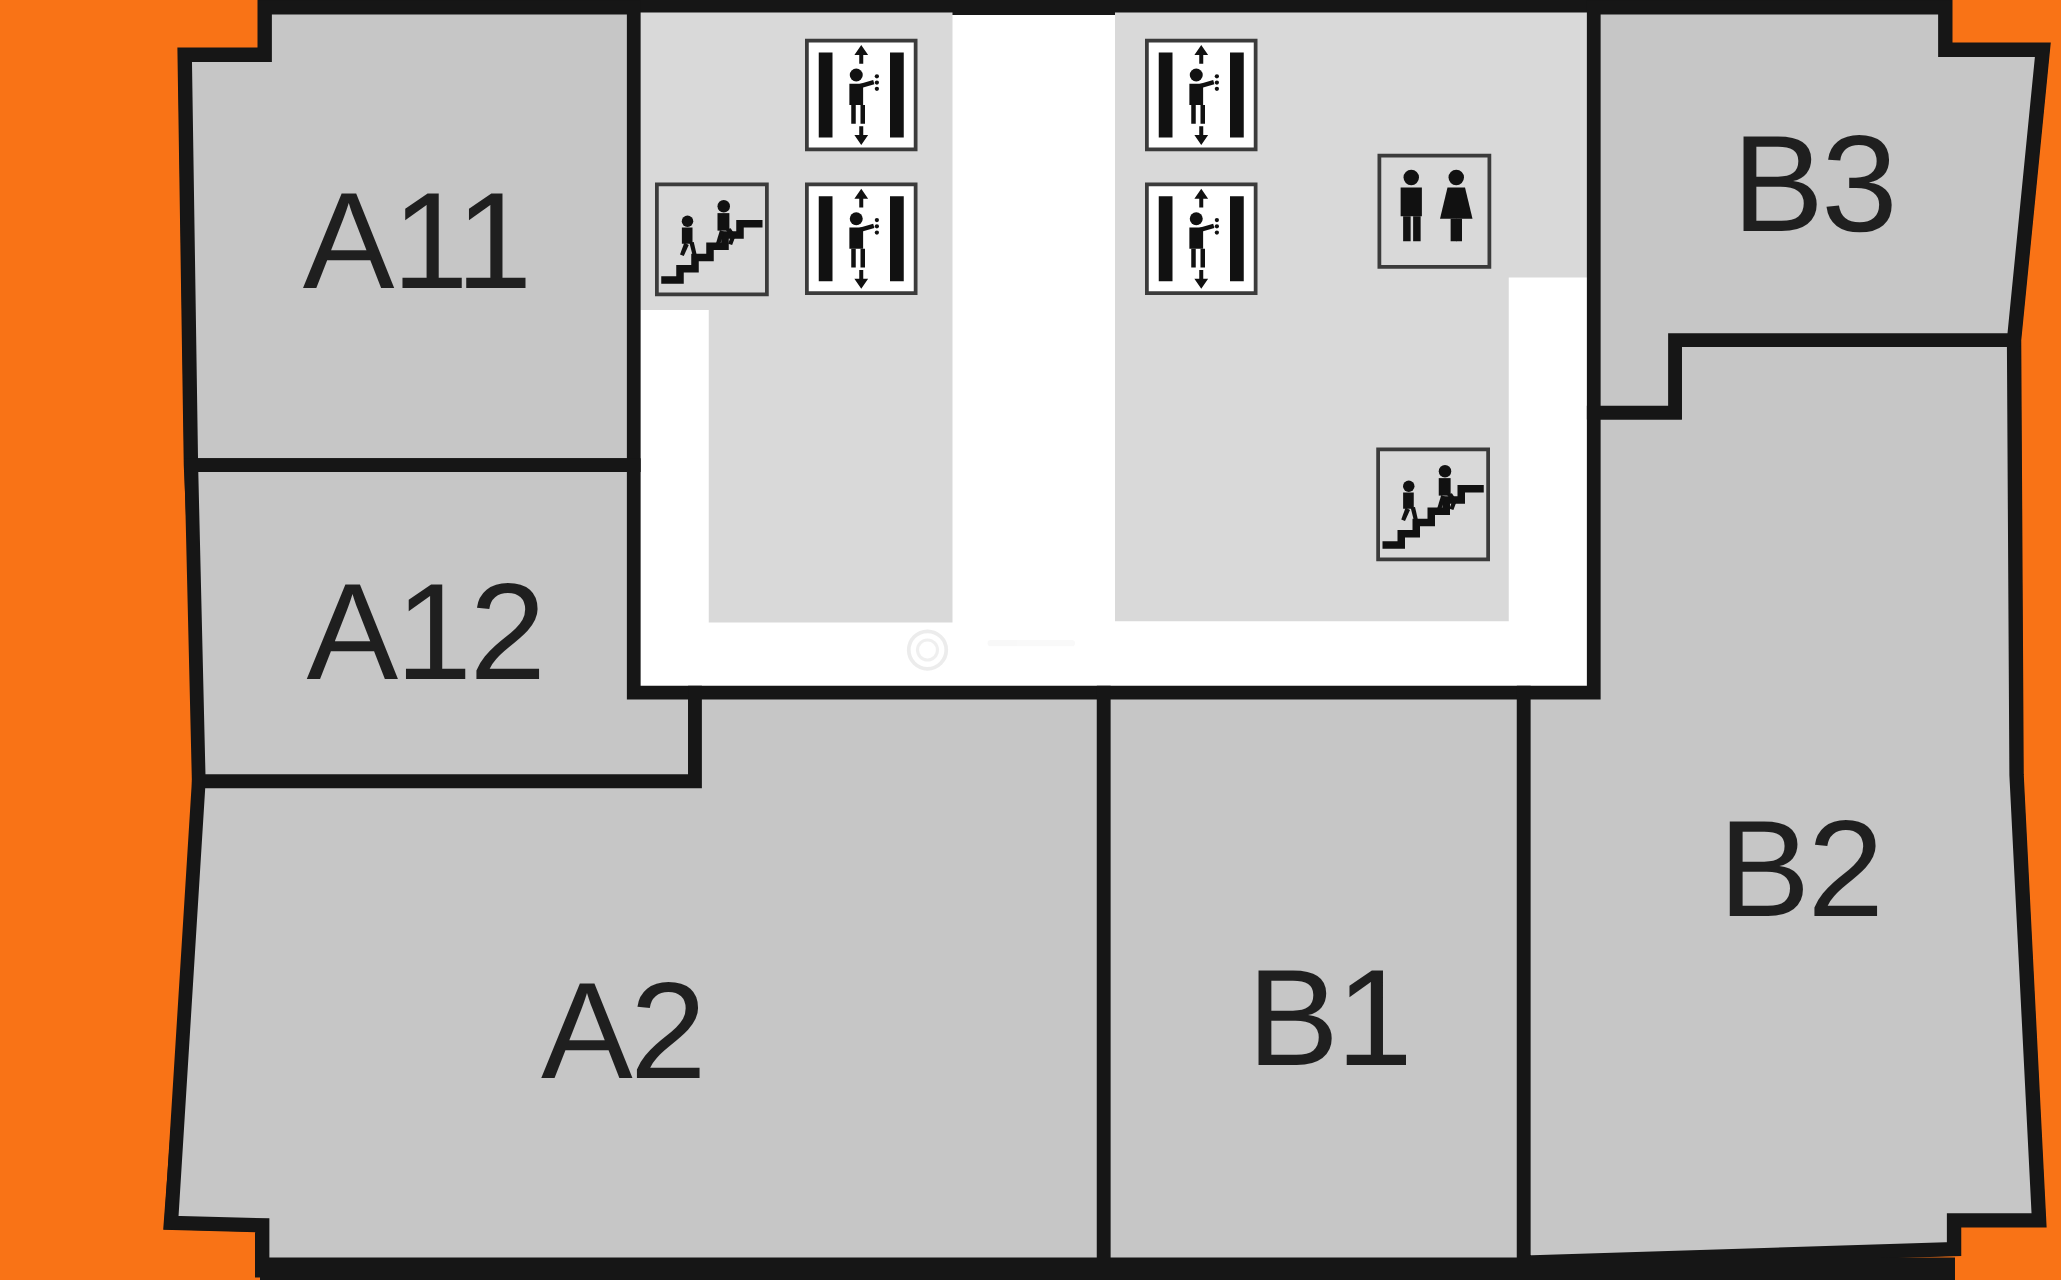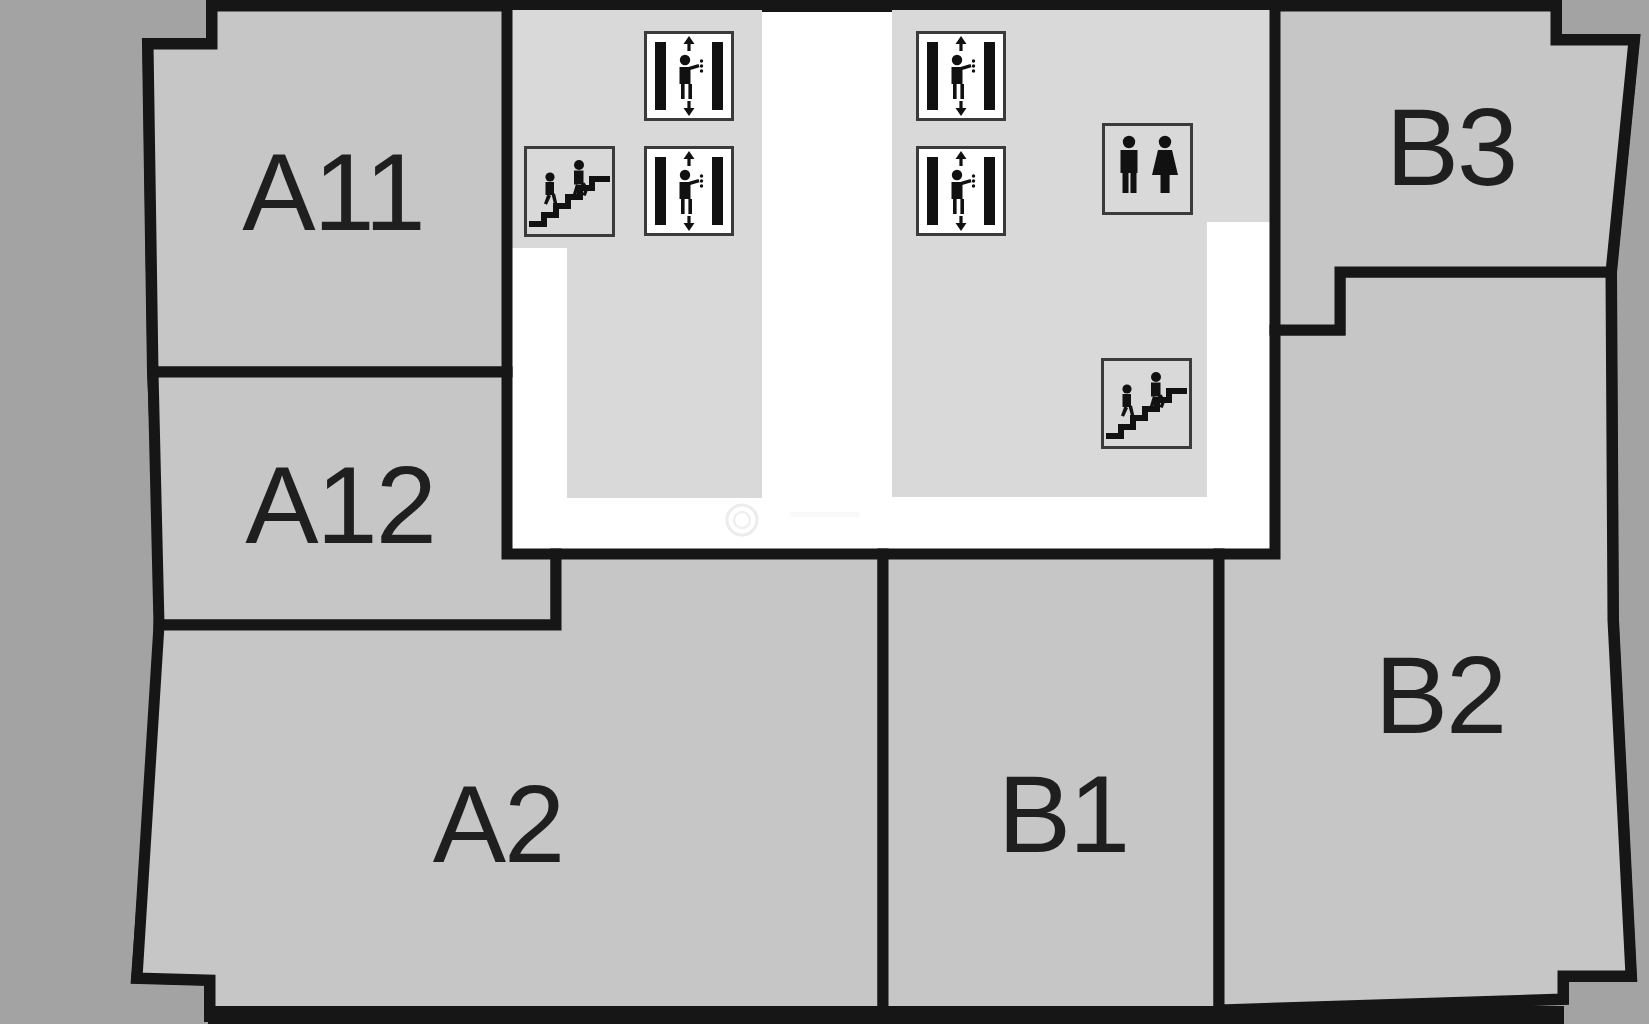--- a/index.html
+++ b/index.html
@@ -5,21 +5,21 @@
   html, body {
     margin: 0;
     padding: 0;
     background: #ffffff;
     font-family: "Liberation Sans", sans-serif;
   }
   .stage {
     position: relative;
     width: 1649px;
     height: 1024px;
-    background: #a3a3a3;
+    background: #f97316;
     overflow: hidden;
   }
   svg.plan { display: block; }
   .outline { stroke: #161616; stroke-width: 12; stroke-linejoin: miter; }
   .room    { stroke: #161616; stroke-width: 11; stroke-linejoin: miter; }
   .core    { stroke: none; }
   .room-label {
     font-family: "Liberation Sans", sans-serif;
     font-size: 110px;
     letter-spacing: -2px;

